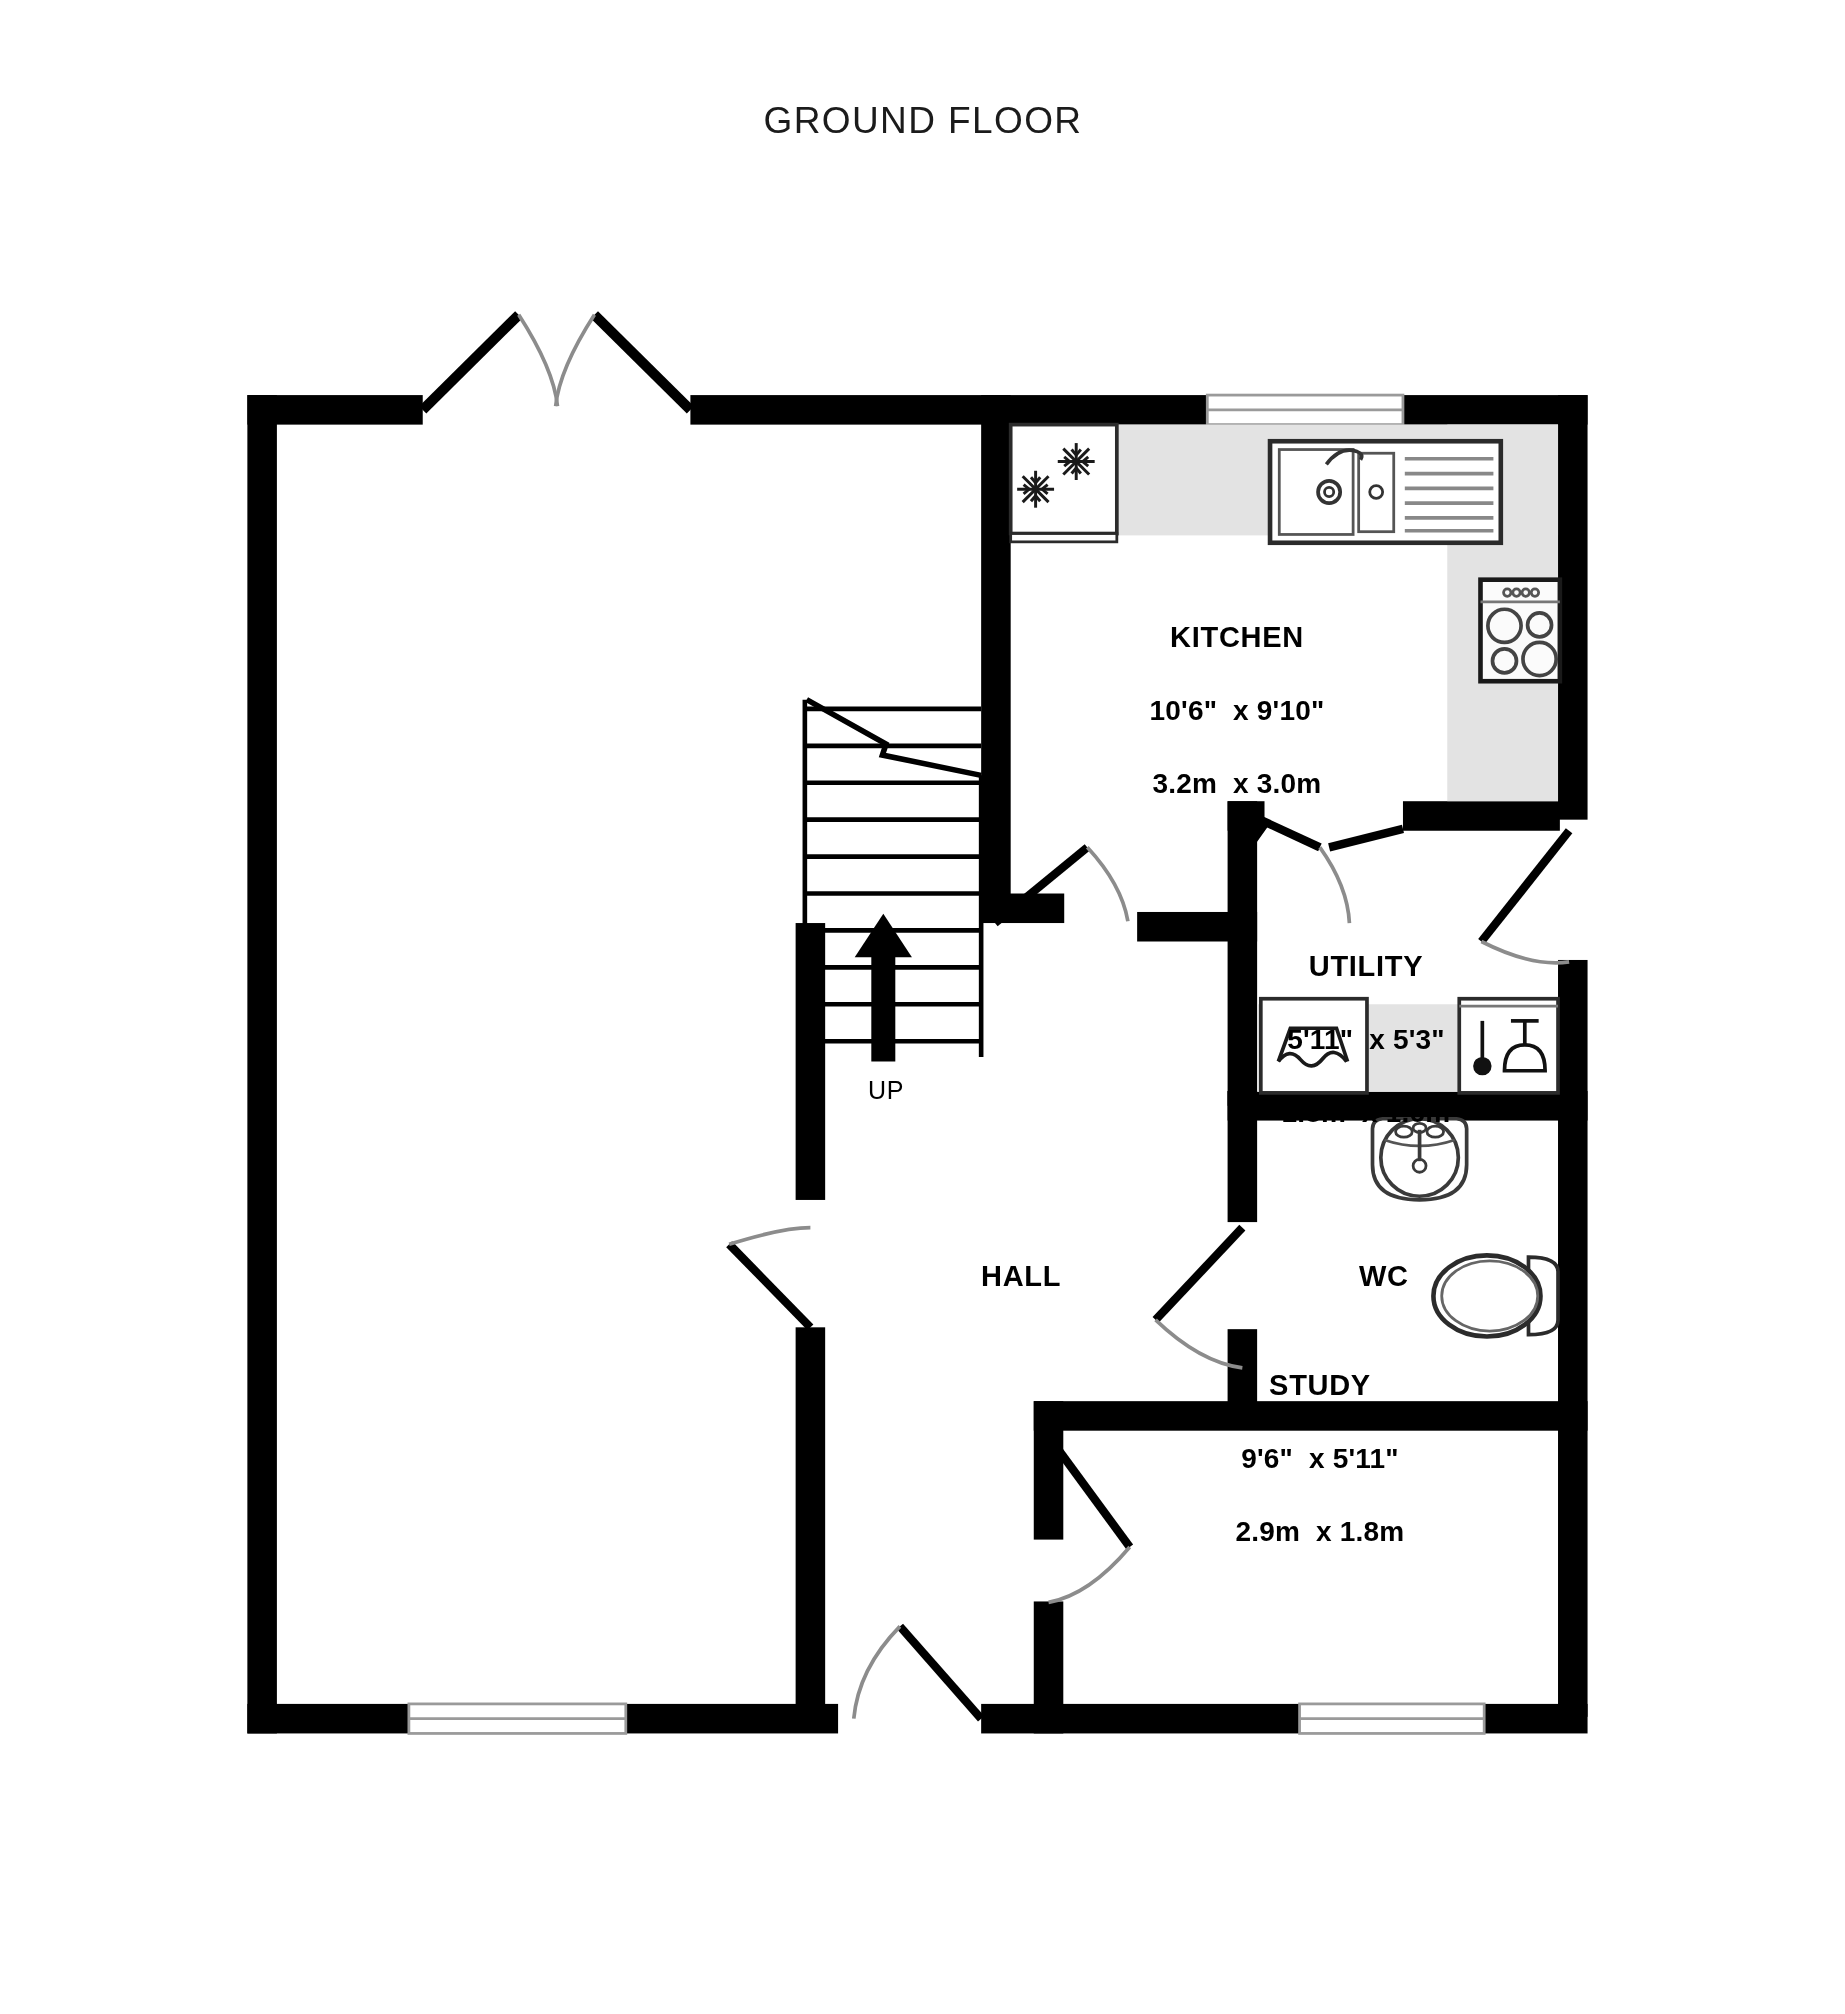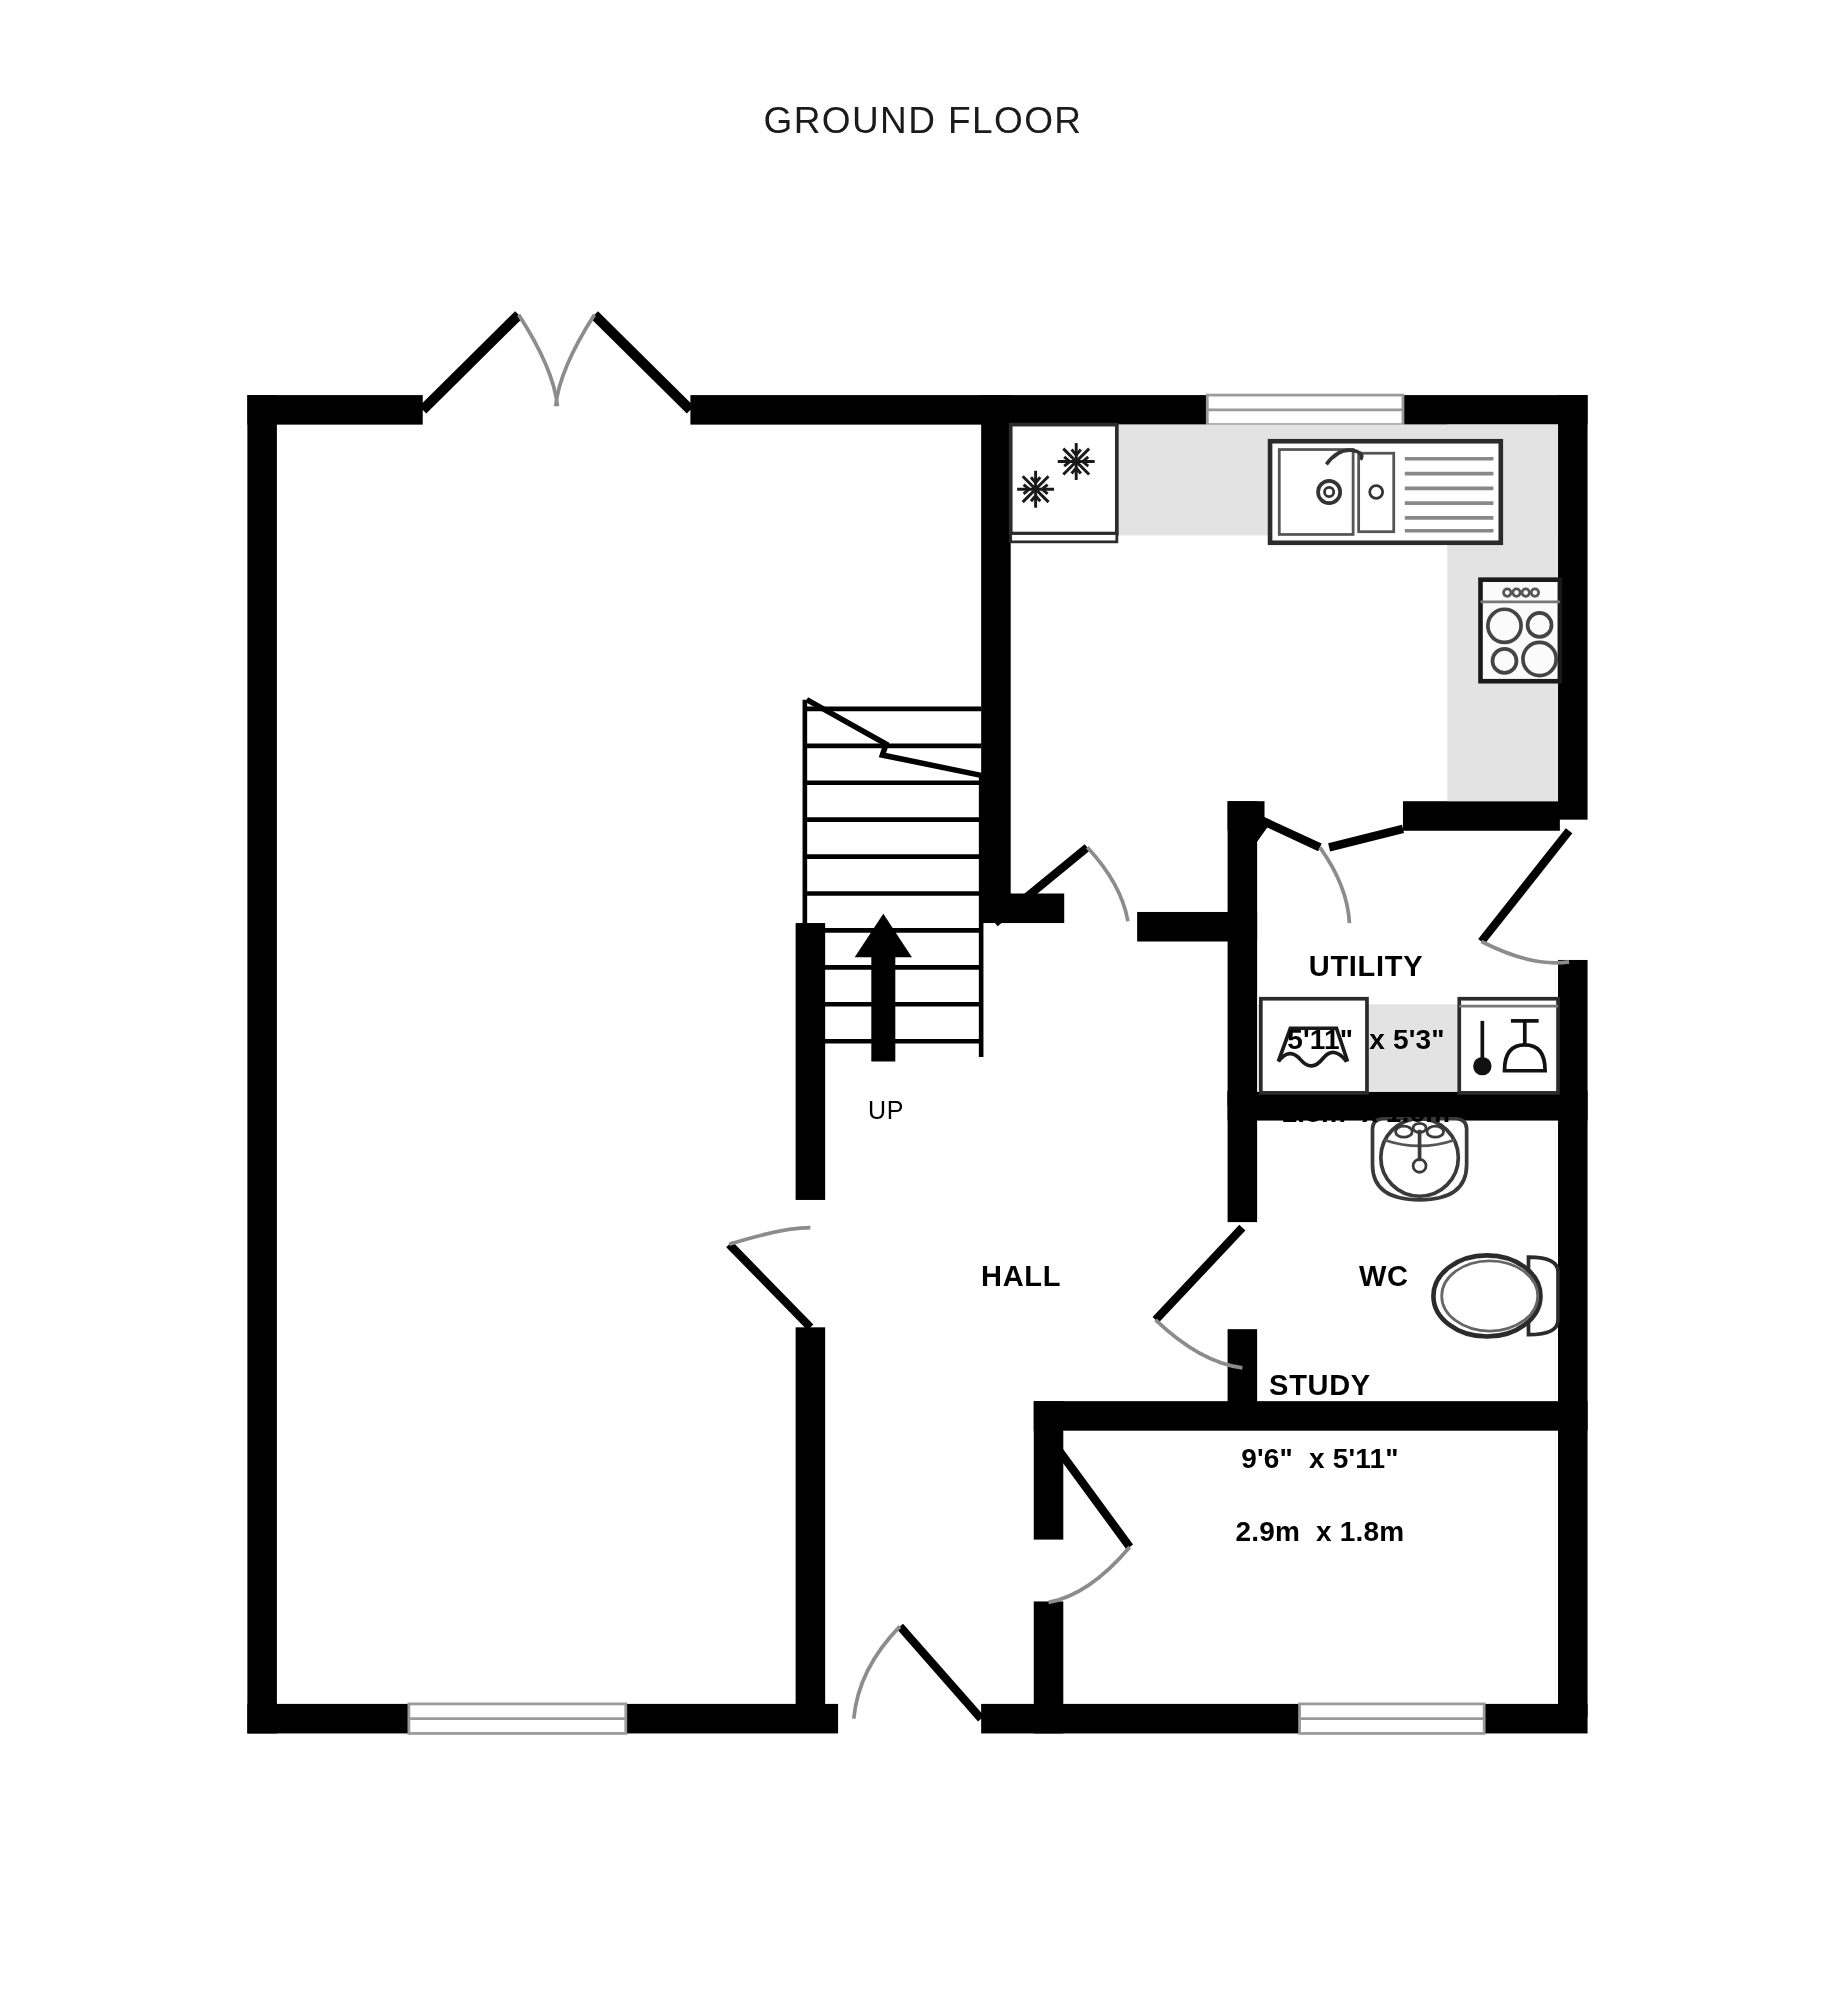--- a/index.html
+++ b/index.html
@@ -330,33 +330,38 @@
 
       <g>
         <rect x="944" y="1025" width="26" height="125" fill="#000000"></rect>
         <polygon points="957,990 988,1037 926,1037" fill="#000000"></polygon>
       </g>
     </g>
 
   </svg>
 
 
+  <div class="room-label" style="left:1057px; top:581px; width:360px;">
+    <span class="nm">KITCHEN</span>
+    <span class="dim">10'6"  x 9'10"</span>
+    <span class="dim">3.2m  x 3.0m</span>
+  </div>
 
   <div class="room-label" style="left:1209px; top:910px; width:314px;">
     <span class="nm">UTILITY</span>
     <span class="dim">5'11"  x 5'3"</span>
     <span class="dim">1.8m  x 1.6m</span>
   </div>
 
   <div class="room-label" style="left:1140px; top:1329px; width:360px;">
     <span class="nm">STUDY</span>
     <span class="dim">9'6"  x 5'11"</span>
     <span class="dim">2.9m  x 1.8m</span>
   </div>
 
   <div class="plain-label" style="left:981px; top:1243px;">HALL</div>
 
   <div class="plain-label" style="left:1359px; top:1243px;">WC</div>
 
-  <div class="up-label" style="left:868px; top:1076px;margin-top:20px;">UP</div>
+  <div class="up-label" style="left:868px; top:1076px;">UP</div>
 
 </div>
 
 
 </body></html>

